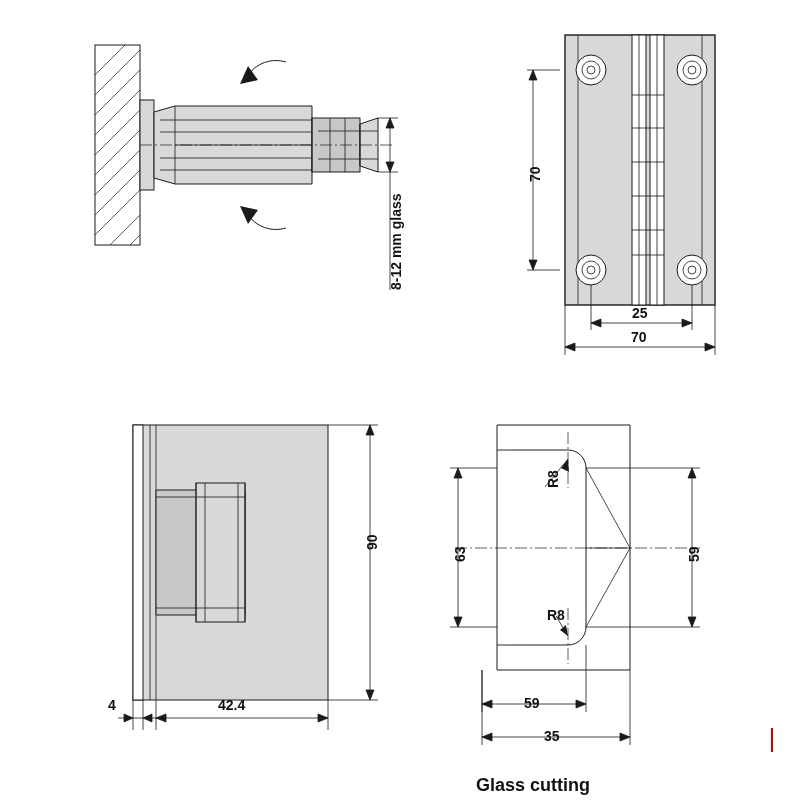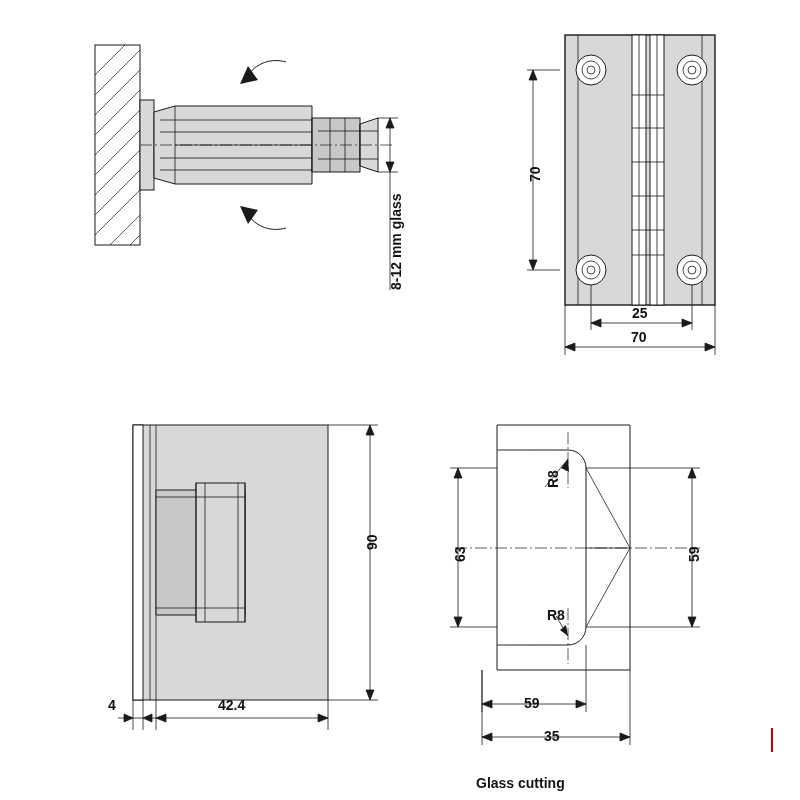--- a/index.html
+++ b/index.html
@@ -24,21 +24,21 @@
     font-weight: bold;
     color: #111111;
     white-space: nowrap;
   }
   .lbl.vert {
     transform-origin: 0 0;
     transform: rotate(-90deg);
   }
   .caption {
     position: absolute;
-    font-size: 14px;
+    font-size: 18px;
     font-weight: bold;
     color: #111111;
     white-space: nowrap;
   }
   svg { position: absolute; left: 0; top: 0; }
   .ln { stroke: #1a1a1a; stroke-width: 1; fill: none; }
   .ln-thin { stroke: #1a1a1a; stroke-width: 0.8; fill: none; }
   .dim { stroke: #1a1a1a; stroke-width: 0.8; fill: none; }
   .ctr {
     stroke: #1a1a1a;

